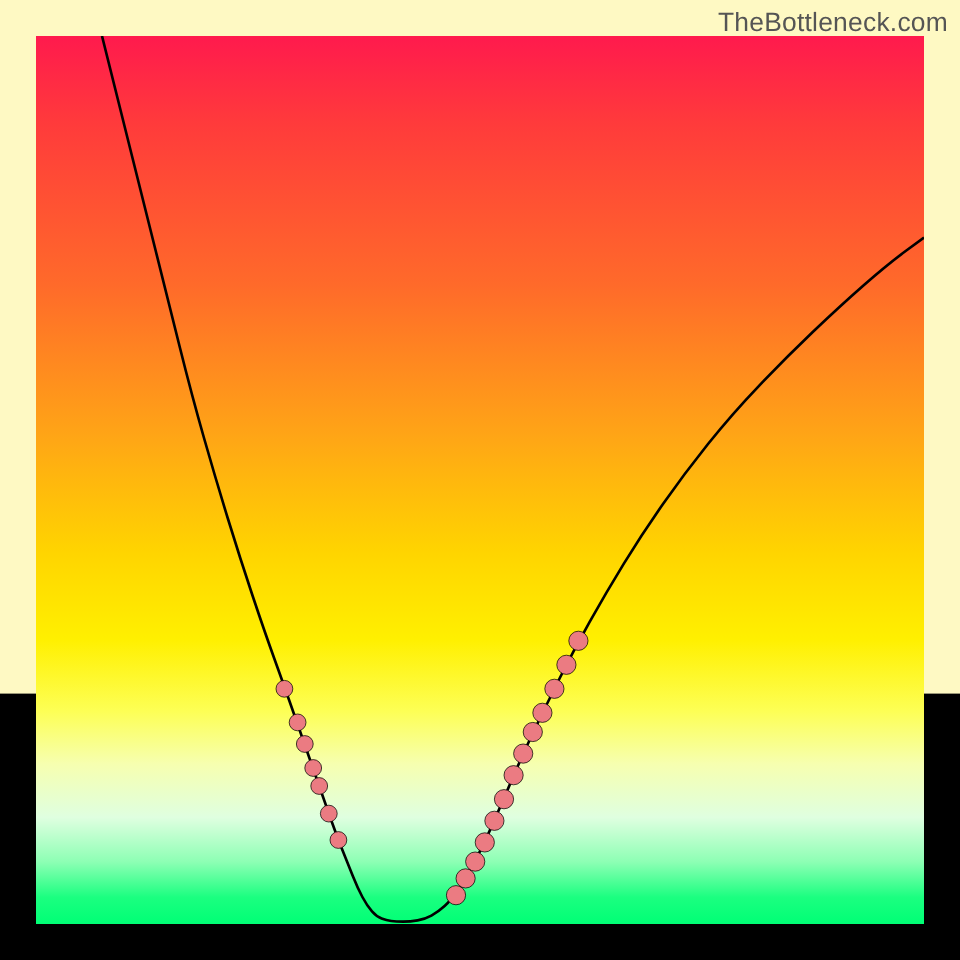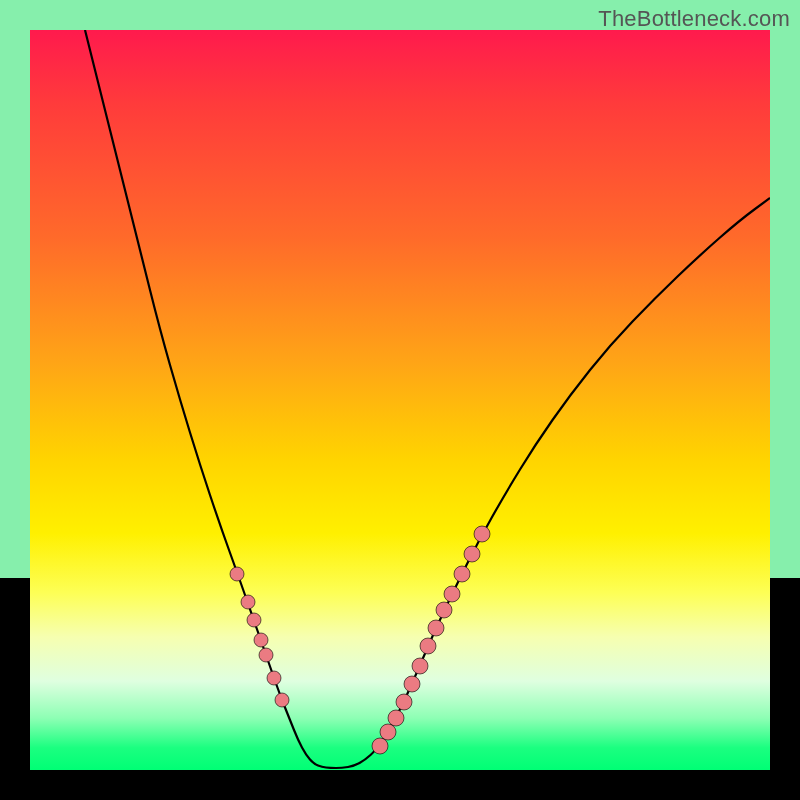--- a/index.html
+++ b/index.html
@@ -8,21 +8,21 @@
     width: 800px;
     height: 800px;
     overflow: hidden;
     background: #000;
     font-family: Arial, Helvetica, sans-serif;
   }
   .frame {
     position: relative;
     width: 800px;
     height: 578px;
-    background: #86efac;
+    background: #fef9c3;
   }
   .watermark {
     position: absolute;
     top: 6px;
     right: 10px;
     color: #555;
     font-size: 22px;
     font-weight: 500;
     letter-spacing: 0.2px;
     z-index: 5;

